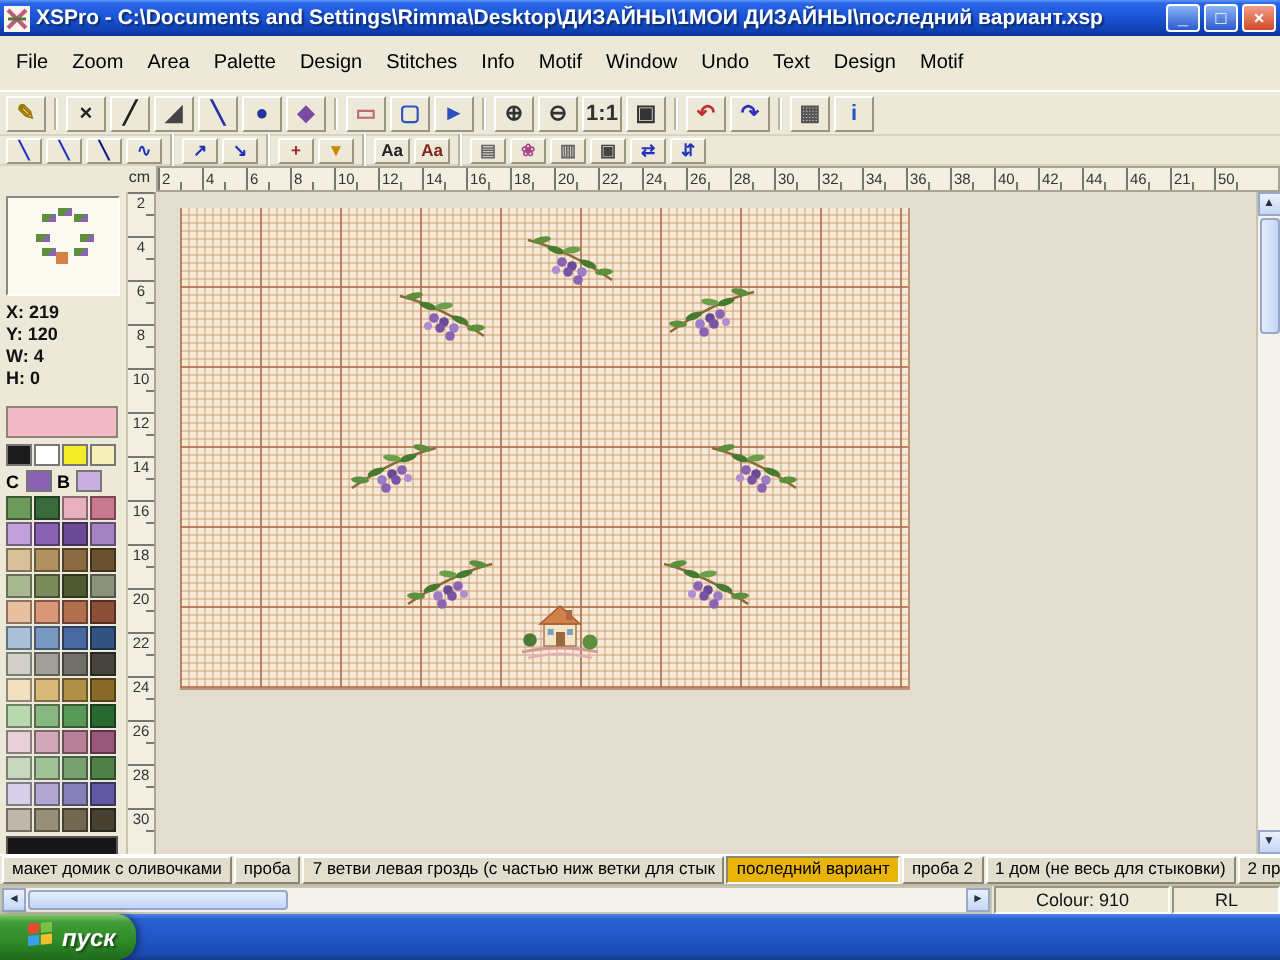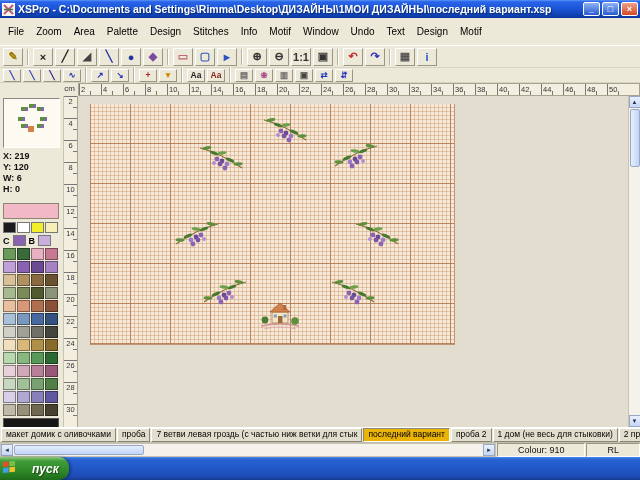--- a/index.html
+++ b/index.html
@@ -79,21 +79,21 @@
   
   .statusbar { height:15px; flex:none; display:flex; background:#ece9d8; border-top:1px solid #c0bcac; }
   .h-scroll { flex:1; display:flex; align-items:stretch; background:#f4f2ea; border:1px solid #c8c4b4; }
   .h-scroll .scroll-btn { height:auto; }
   .h-thumb { width:130px; margin:1px; background:linear-gradient(180deg,#e6eefc,#c2d4f6); border:1px solid #98a8c8; border-radius:2px; }
   .status-cell { flex:none; font-size:9px; line-height:12px; padding:0 20px; border:1px solid; border-color:#9a9684 #fff #fff #9a9684; margin-left:1px; color:#111; }
 
   
   .taskbar { height:23px; flex:none; display:flex; align-items:stretch;
     background:linear-gradient(180deg,#4a86e8 0%,#2761d2 12%,#2157c7 50%,#1c4ab0 88%,#15398c 100%); }
-  .start-btn { flex:none; display:flex; align-items:center; gap:16px; padding:0 10px 0 3px; border-radius:0 10px 10px 0;
+  .start-btn { flex:none; display:flex; align-items:center; gap:4px; padding:0 10px 0 14px; border-radius:0 10px 10px 0;
     background:linear-gradient(180deg,#8cc87a 0%,#3f9c38 18%,#2f8a28 60%,#1e6a1a 100%);
     color:#fff; font-weight:bold; font-style:italic; font-size:12px; text-shadow:1px 1px 1px #1a4a16; box-shadow:2px 0 3px rgba(0,0,0,.35); }
   .tasks { display:flex; align-items:center; flex:1; overflow:hidden; padding-left:3px; }
   .taskbtn { width:118px; height:18px; margin-right:2px; flex:none; display:flex; align-items:center; gap:3px; padding:0 4px;
     background:linear-gradient(180deg,#5f96f4,#3a74e0); border:1px solid #1e50b0; border-radius:2px; color:#fff; font-size:9.5px; white-space:nowrap; overflow:hidden; }
   .taskbtn.active { background:linear-gradient(180deg,#1c4cb4,#2a60cc); box-shadow:inset 1px 1px 3px #0c2a70; }
   .task-icon { width:10px; height:10px; flex:none; border-radius:1px; border:1px solid rgba(255,255,255,.5); }
   .tray { flex:none; display:flex; align-items:center; gap:4px; padding:0 8px 0 10px; color:#fff;
     background:linear-gradient(180deg,#38a5ee 0%,#1888d8 50%,#0f6cbc 100%); border-left:1px solid #0e5ba0; box-shadow:inset 2px 0 3px rgba(0,0,0,.3); }
   .tray-icon { width:9px; height:9px; border-radius:2px; }
@@ -201,42 +201,42 @@
         <span class="ruler-cell">28</span>
         <span class="ruler-cell">30</span>
         <span class="ruler-cell">32</span>
         <span class="ruler-cell">34</span>
         <span class="ruler-cell">36</span>
         <span class="ruler-cell">38</span>
         <span class="ruler-cell">40</span>
         <span class="ruler-cell">42</span>
         <span class="ruler-cell">44</span>
         <span class="ruler-cell">46</span>
-        <span class="ruler-cell">48</span>
+        <span class="ruler-cell">21</span>
         <span class="ruler-cell">50</span>
       </div>
   </div>
 
   <div class="main">
 
     <div class="left-panel">
       <div class="preview-box" id="preview">
           <div class="pdot" style="left: 16.5px; top: 8px;"></div>
           <div class="pdot" style="left: 24.5px; top: 4.5px;"></div>
           <div class="pdot" style="left: 33.375px; top: 7.75px;"></div>
           <div class="pdot" style="left: 13.5px; top: 17.5px;"></div>
           <div class="pdot" style="left: 36px; top: 17.5px;"></div>
           <div class="pdot" style="left: 17px; top: 24.75px;"></div>
           <div class="pdot" style="left: 33px; top: 24.75px;"></div>
           <div class="pdot phouse" style="left: 24px; top: 27px;"></div>
         </div>
       <div class="coords" id="coords">
           <div class="coord-line">X:  219</div>
           <div class="coord-line">Y:  120</div>
-          <div class="coord-line">W:  6</div>
+          <div class="coord-line">W:  4</div>
           <div class="coord-line">H:  0</div>
         </div>
       <div class="cur-swatch" id="curswatch" style="background: rgb(242, 184, 198);"></div>
       <div class="spec-row" id="specials">
           <span class="spec" style="background: rgb(26, 26, 26);"></span>
           <span class="spec" style="background: rgb(255, 255, 255);"></span>
           <span class="spec" style="background: rgb(244, 238, 42);"></span>
           <span class="spec" style="background: rgb(246, 240, 184);"></span>
         </div>
       <div class="cb-row" id="cbrow">

